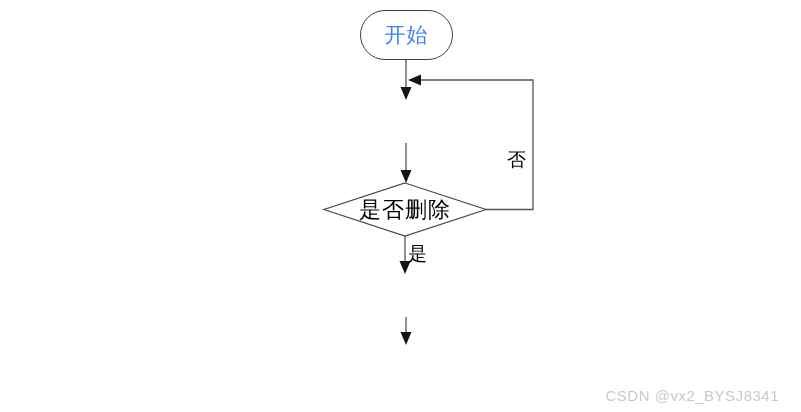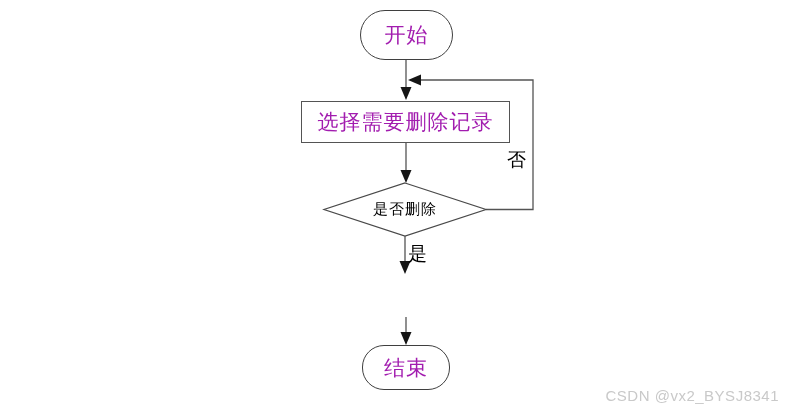--- a/index.html
+++ b/index.html
@@ -37,21 +37,21 @@
     stroke-width: 1.2;
   }
   .node {
     position: absolute;
     display: flex;
     align-items: center;
     justify-content: center;
     box-sizing: border-box;
     background: #ffffff;
     border: 1.3px solid #545454;
-    color: #a21caf;
+    color: #3b82f6;
     font-size: 21px;
     letter-spacing: 1px;
     white-space: nowrap;
   }
   .terminator-start {
     left: 360px; top: 10px;
     width: 93px; height: 50px;
     border-radius: 25px;
     border-color: #3f3f3f;
   }
@@ -60,21 +60,21 @@
     width: 209px; height: 42px;
   }
   .decision-label {
     position: absolute;
     left: 325px; top: 185px;
     width: 160px; height: 49px;
     display: flex;
     align-items: center;
     justify-content: center;
     color: #000000;
-    font-size: 15px;
+    font-size: 22px;
     letter-spacing: 1px;
     background: transparent;
     border: none;
   }
   .process-update {
     left: 323px; top: 274px;
     width: 162px; height: 43px;
   }
   .terminator-end {
     left: 362px; top: 345px;
@@ -132,32 +132,26 @@
     <g>
       <path d="M406,317 V332"></path>
       <polygon class="arrowhead" points="406,345 400.5,332 411.5,332"></polygon>
     </g>
   </svg>
 
   <div class="node terminator-start">
     <span>开始</span>
   </div>
 
-  <div class="node process-select">
-    <span>选择需要删除记录</span>
-  </div>
 
   <div class="decision-label">
     <span>是否删除</span>
   </div>
 
 
-  <div class="node terminator-end">
-    <span>结束</span>
-  </div>
 
   <div class="edge-label edge-label-yes">是</div>
 
   <div class="edge-label edge-label-no">否</div>
 
   <div class="watermark">CSDN @vx2_BYSJ8341</div>
 
 </div>
 
 </body></html>

